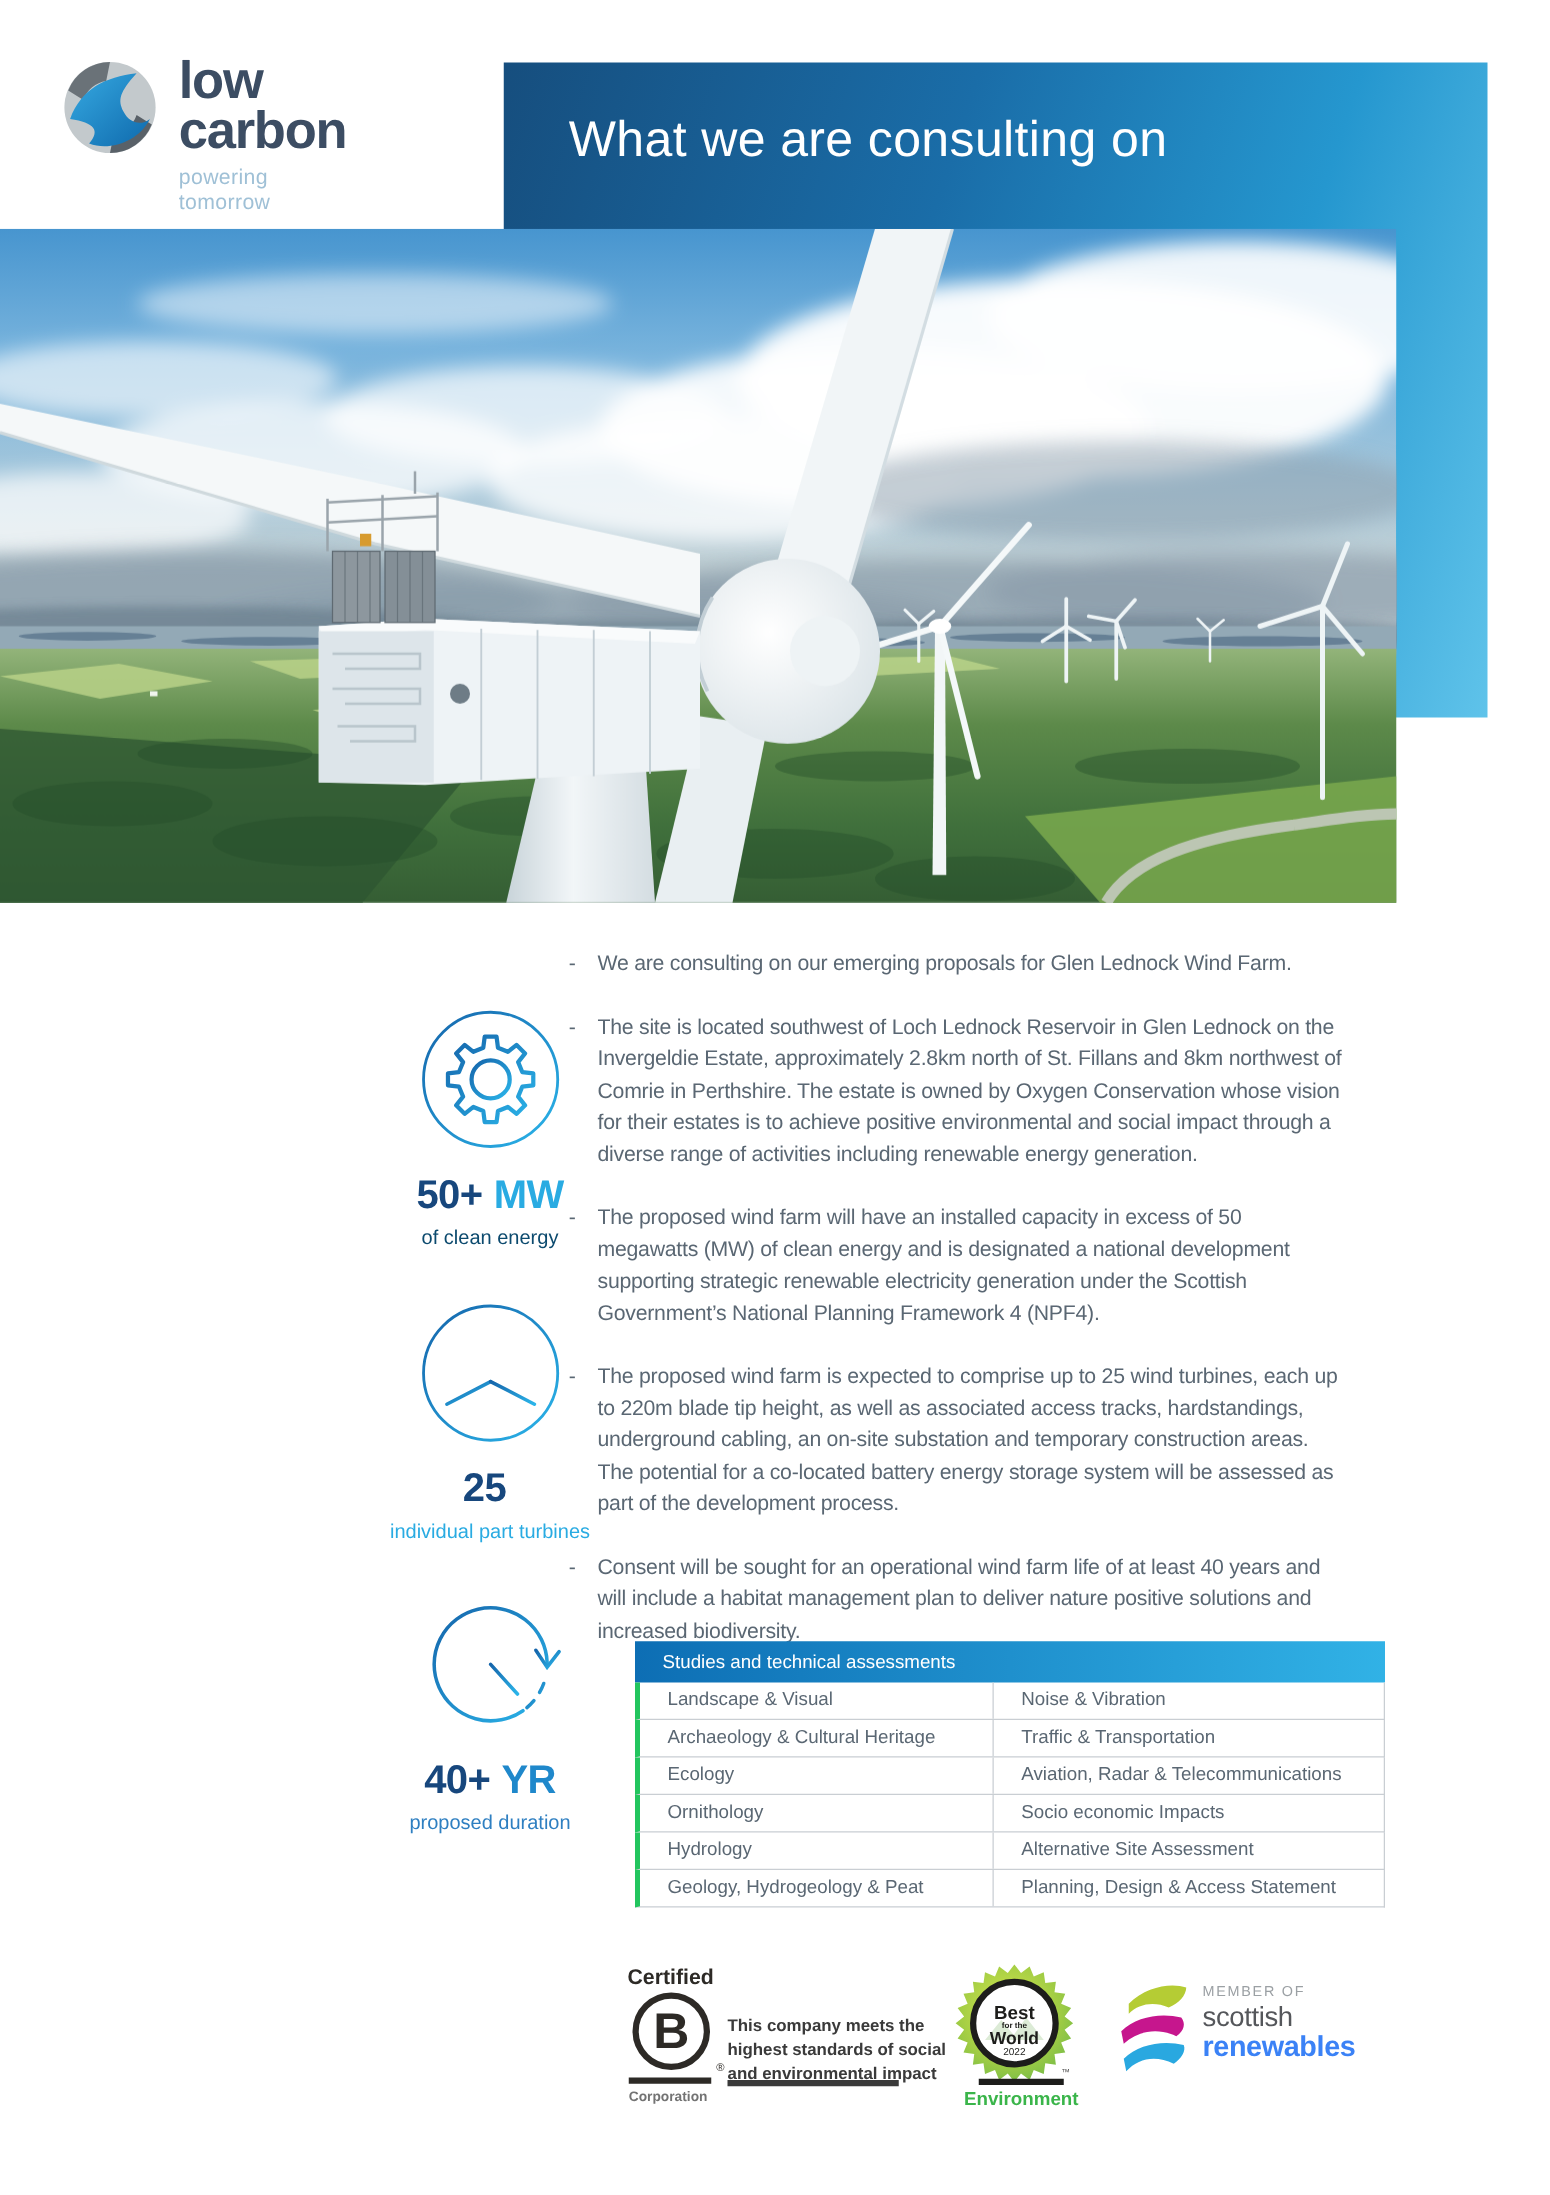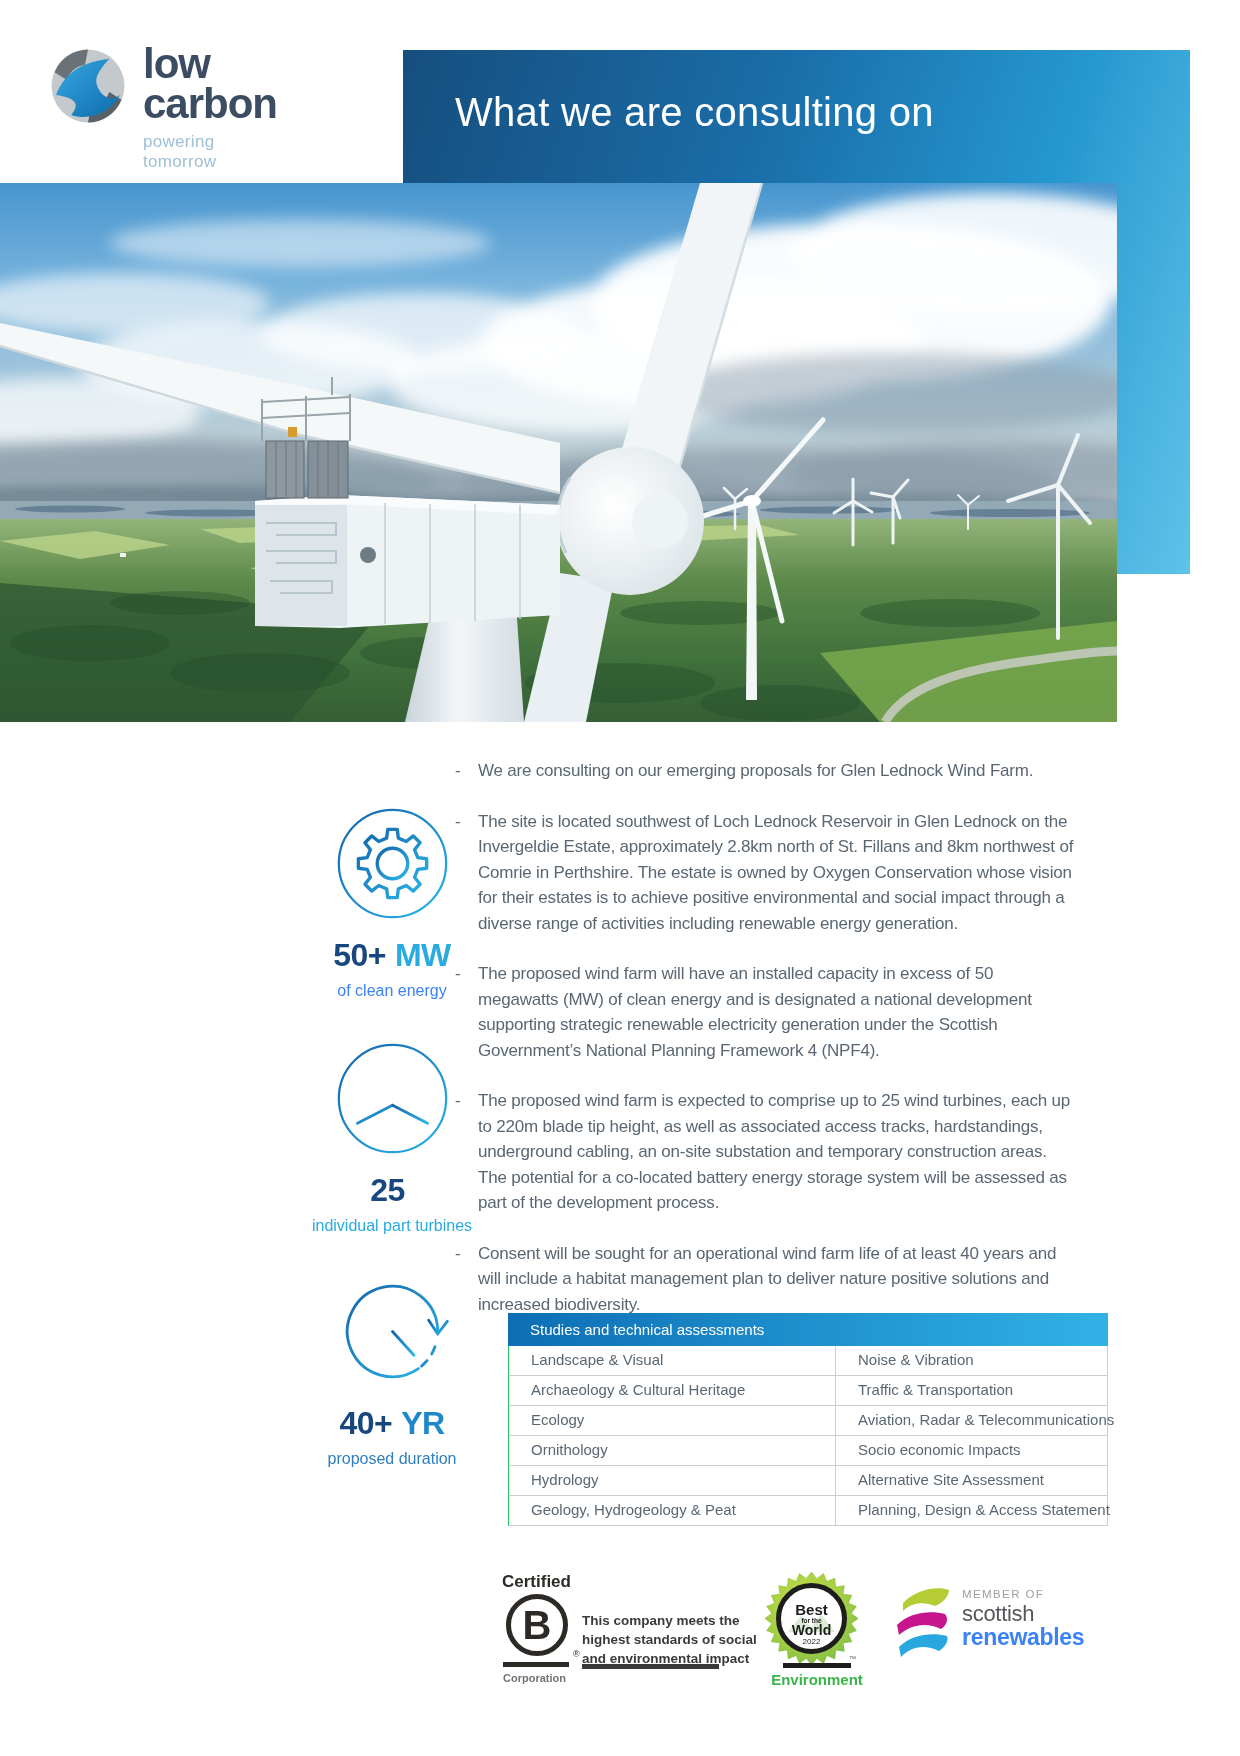--- a/index.html
+++ b/index.html
@@ -24,34 +24,34 @@
   .photo svg{display:block;width:100%;height:100%;}
 
   
   .stat{position:absolute;left:290px;width:204px;text-align:center;}
   .stat-icon{display:block;margin:0 auto;width:113px;height:113px;}
   .stat-value{margin-top:17px;font-size:32px;font-weight:bold;color:#17477d;letter-spacing:-.5px;}
   .stat-value .unit{margin-left:9px;}
   .stat-label{margin-top:8px;font-size:16px;}
   .stat-1{top:807px;} .stat-2{top:1042px;} .stat-3{top:1275px;}
   .stat-1 .unit{color:#29abe2;} .stat-3 .unit{color:#1f88cb;}
-  .stat-1 .stat-label{color:#3b82f6;} .stat-2 .stat-label{color:#29abe2;} .stat-3 .stat-label{color:#2e7fc1;}
+  .stat-1 .stat-label{color:#0c4a6e;} .stat-2 .stat-label{color:#29abe2;} .stat-3 .stat-label{color:#2e7fc1;}
 
   
   .bullets{position:absolute;left:455px;top:758px;width:620px;}
   .bullet{display:flex;margin-bottom:25px;font-size:17px;line-height:25.5px;
           color:#5a6773;letter-spacing:-.2px;}
   .bullet .dash{flex:0 0 23px;}
 
   
   .assessments{position:absolute;left:508px;top:1313px;width:600px;}
   .tbl-header{height:33px;line-height:33px;padding-left:22px;color:#ffffff;font-size:15px;
               background:linear-gradient(90deg,#0d6eb4 0%,#31b2e6 100%);}
-  .tbl-row{display:grid;grid-template-columns:282px 318px;border-left:1px solid #22c55e;
-           border-right:1px solid #c9ced3;border-bottom:1px solid #c9ced3;gap:44px;}
+  .tbl-row{display:grid;grid-template-columns:282px 318px;border-left:4px solid #22c55e;
+           border-right:1px solid #c9ced3;border-bottom:1px solid #c9ced3;}
   .tbl-cell{box-sizing:border-box;height:29px;line-height:28px;padding-left:22px;
             font-size:15px;color:#5a6773;white-space:nowrap;overflow:hidden;}
   .tbl-cell.right{border-left:1px solid #c9ced3;}
 
   
   .certified-label{position:absolute;left:502px;top:1572px;font-size:17px;font-weight:bold;color:#2d2a26;}
   .b-circle{position:absolute;left:506px;top:1594px;width:52px;height:52px;border:5px solid #2d2a26;
             border-radius:50%;display:flex;align-items:center;justify-content:center;
             font-size:40px;font-weight:bold;color:#2d2a26;}
   .b-reg{position:absolute;left:573px;top:1649px;font-size:9px;color:#2d2a26;}

